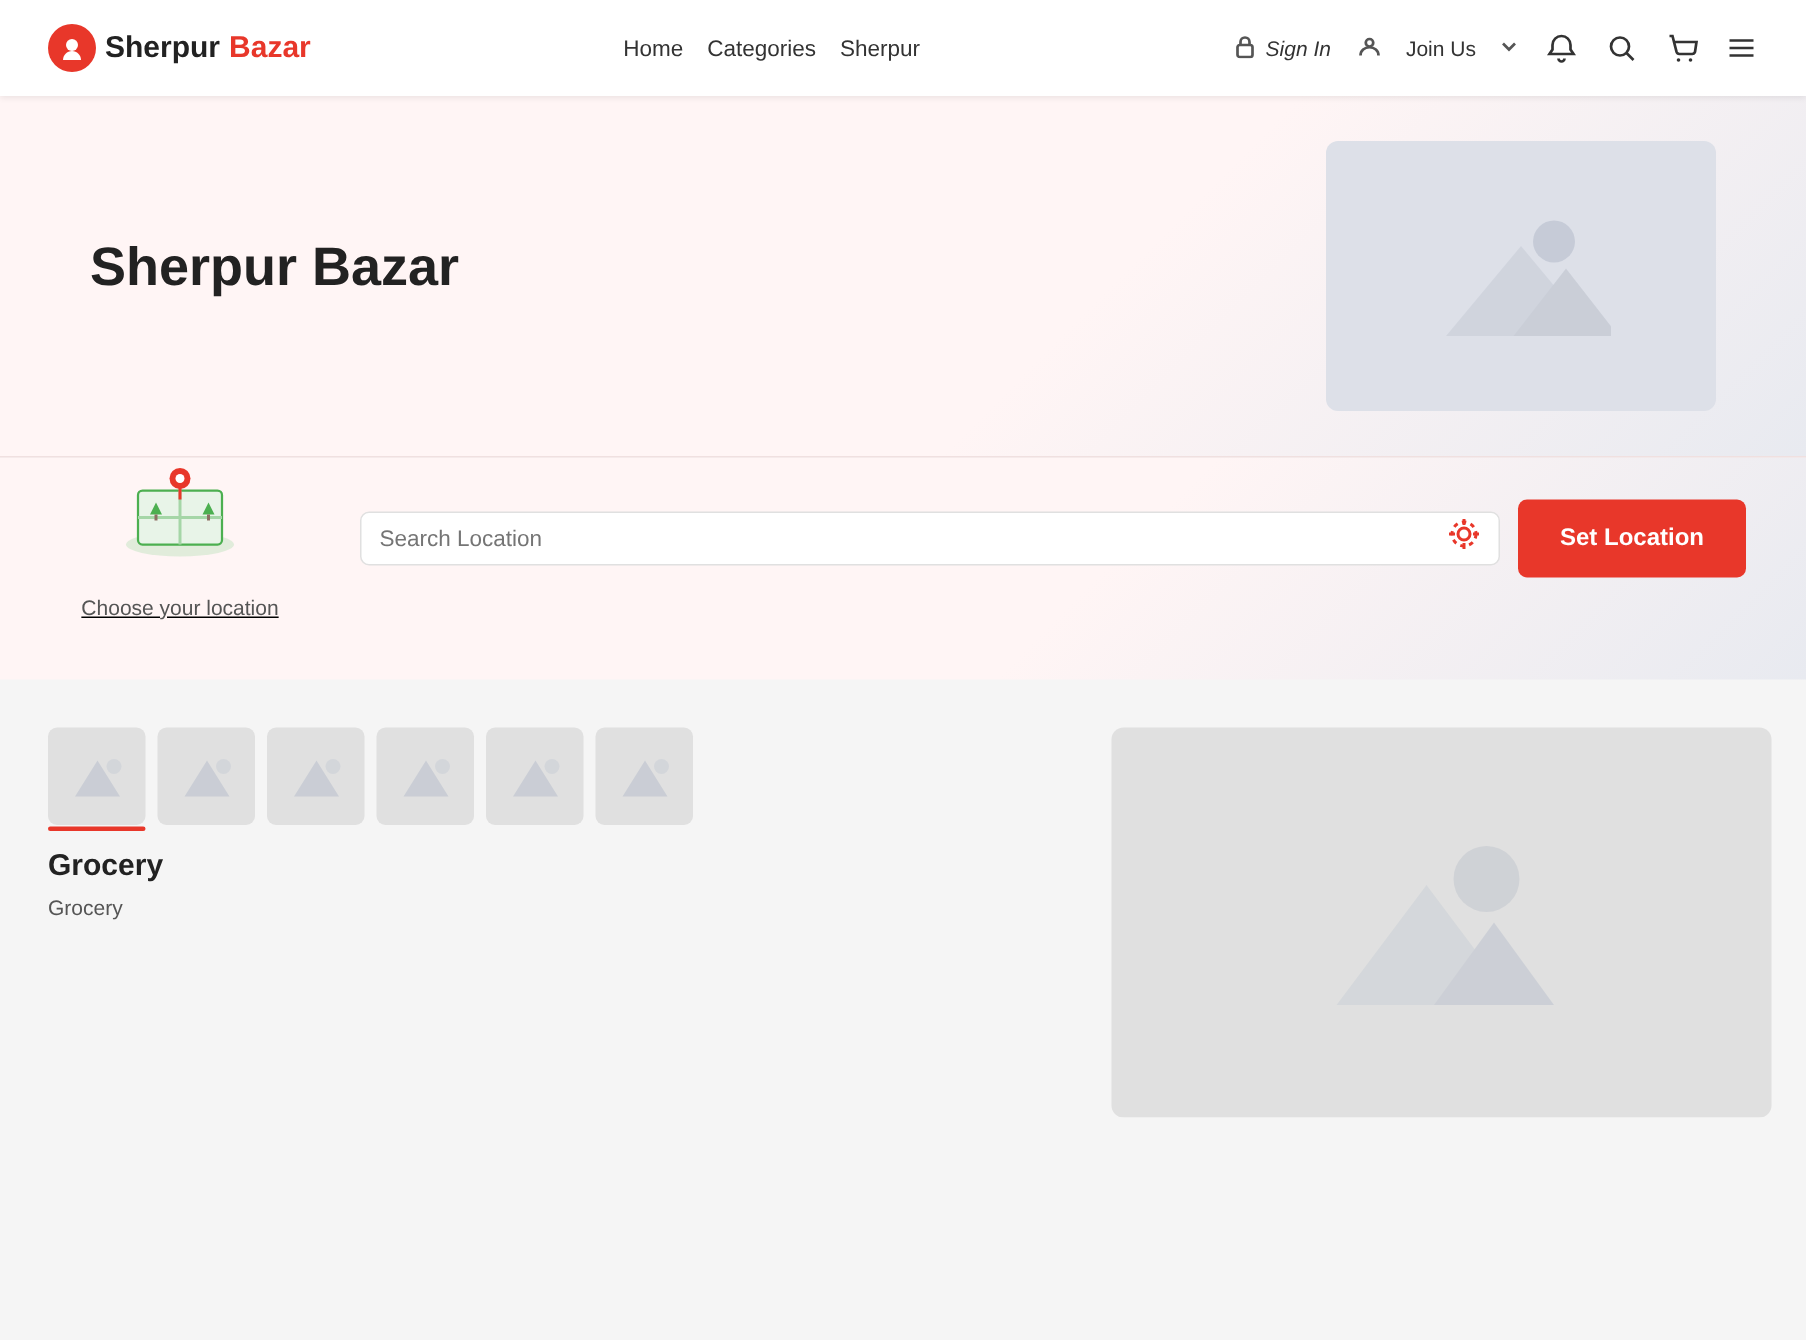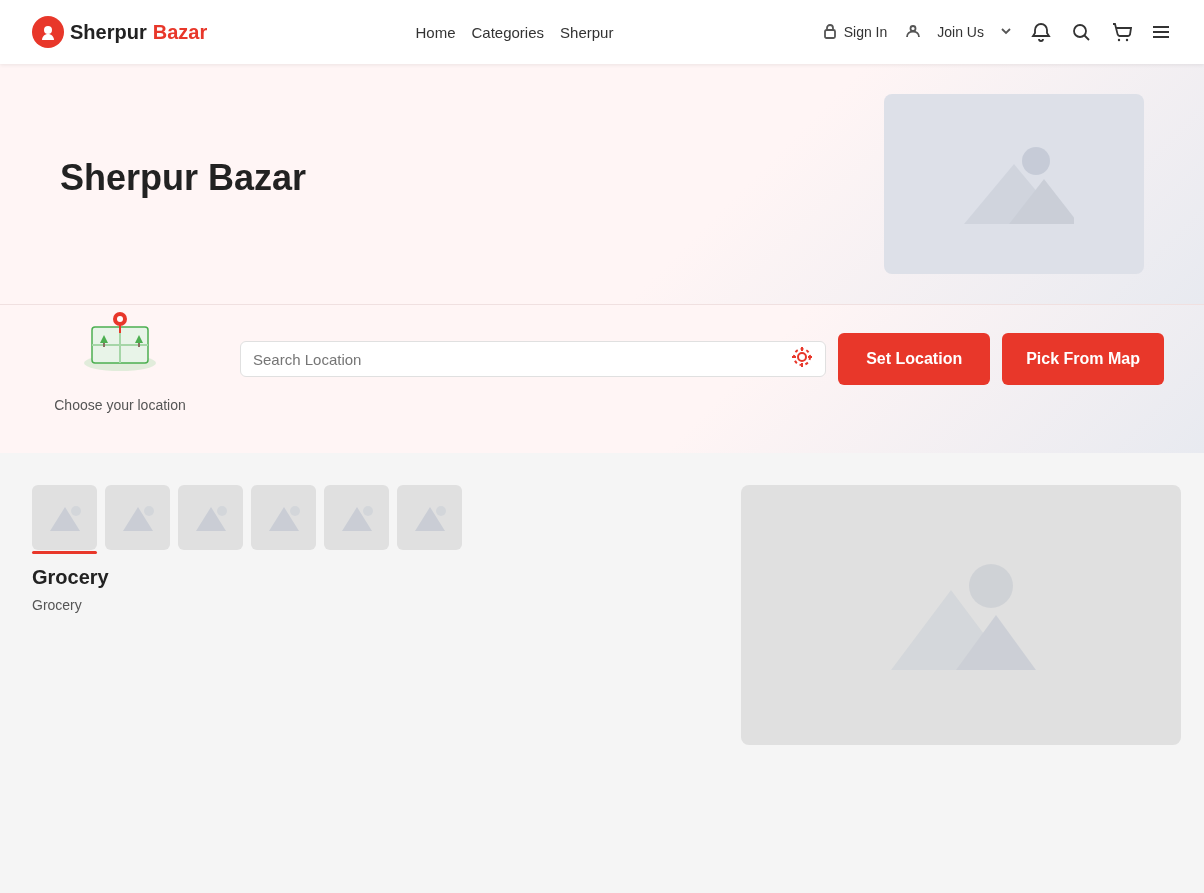--- a/index.html
+++ b/index.html
@@ -56,20 +56,21 @@
       align-items: center;
       gap: 18px;
     }
     .navbar-actions .sign-in {
       display: flex;
       align-items: center;
       gap: 6px;
       color: #333;
       text-decoration: none;
       font-size: 14px;
+      font-style: italic;
     }
     .navbar-actions .join-us {
       display: flex;
       align-items: center;
       gap: 16px;
       color: #333;
       text-decoration: none;
       font-size: 14px;
     }
     .icon-btn {
@@ -134,20 +135,21 @@
       display: flex;
       align-items: center;
       gap: 40px;
       border-top: 1px solid #f0e0e0;
     }
     .location-illustration {
       display: flex;
       flex-direction: column;
       align-items: center;
       min-width: 160px;
+      text-decoration: underline;
     }
     .location-illustration .illus-icon {
       font-size: 60px;
       margin-bottom: 8px;
     }
     .location-illustration .illus-label {
       color: #555;
       font-size: 14px;
     }
     .location-search-row {
@@ -397,21 +399,20 @@
           <circle cx="11" cy="11" r="4"></circle>
           <circle cx="11" cy="11" r="8" stroke-dasharray="3 3"></circle>
           <line x1="11" y1="1" x2="11" y2="5"></line>
           <line x1="11" y1="17" x2="11" y2="21"></line>
           <line x1="1" y1="11" x2="5" y2="11"></line>
           <line x1="17" y1="11" x2="21" y2="11"></line>
         </svg>
       </span>
     </div>
     <button class="btn-set-location">Set Location</button>
-    <button class="btn-pick-map">Pick From Map</button>
   </div>
 </section>
 
 <div class="main-content">
 
   <div class="categories-col">
     <div class="category-thumbs">
       <div class="thumb-item active">
         <svg viewBox="0 0 38 38" fill="none">
             <polygon points="4,32 19,8 34,32" fill="#b0b8c8"></polygon>

